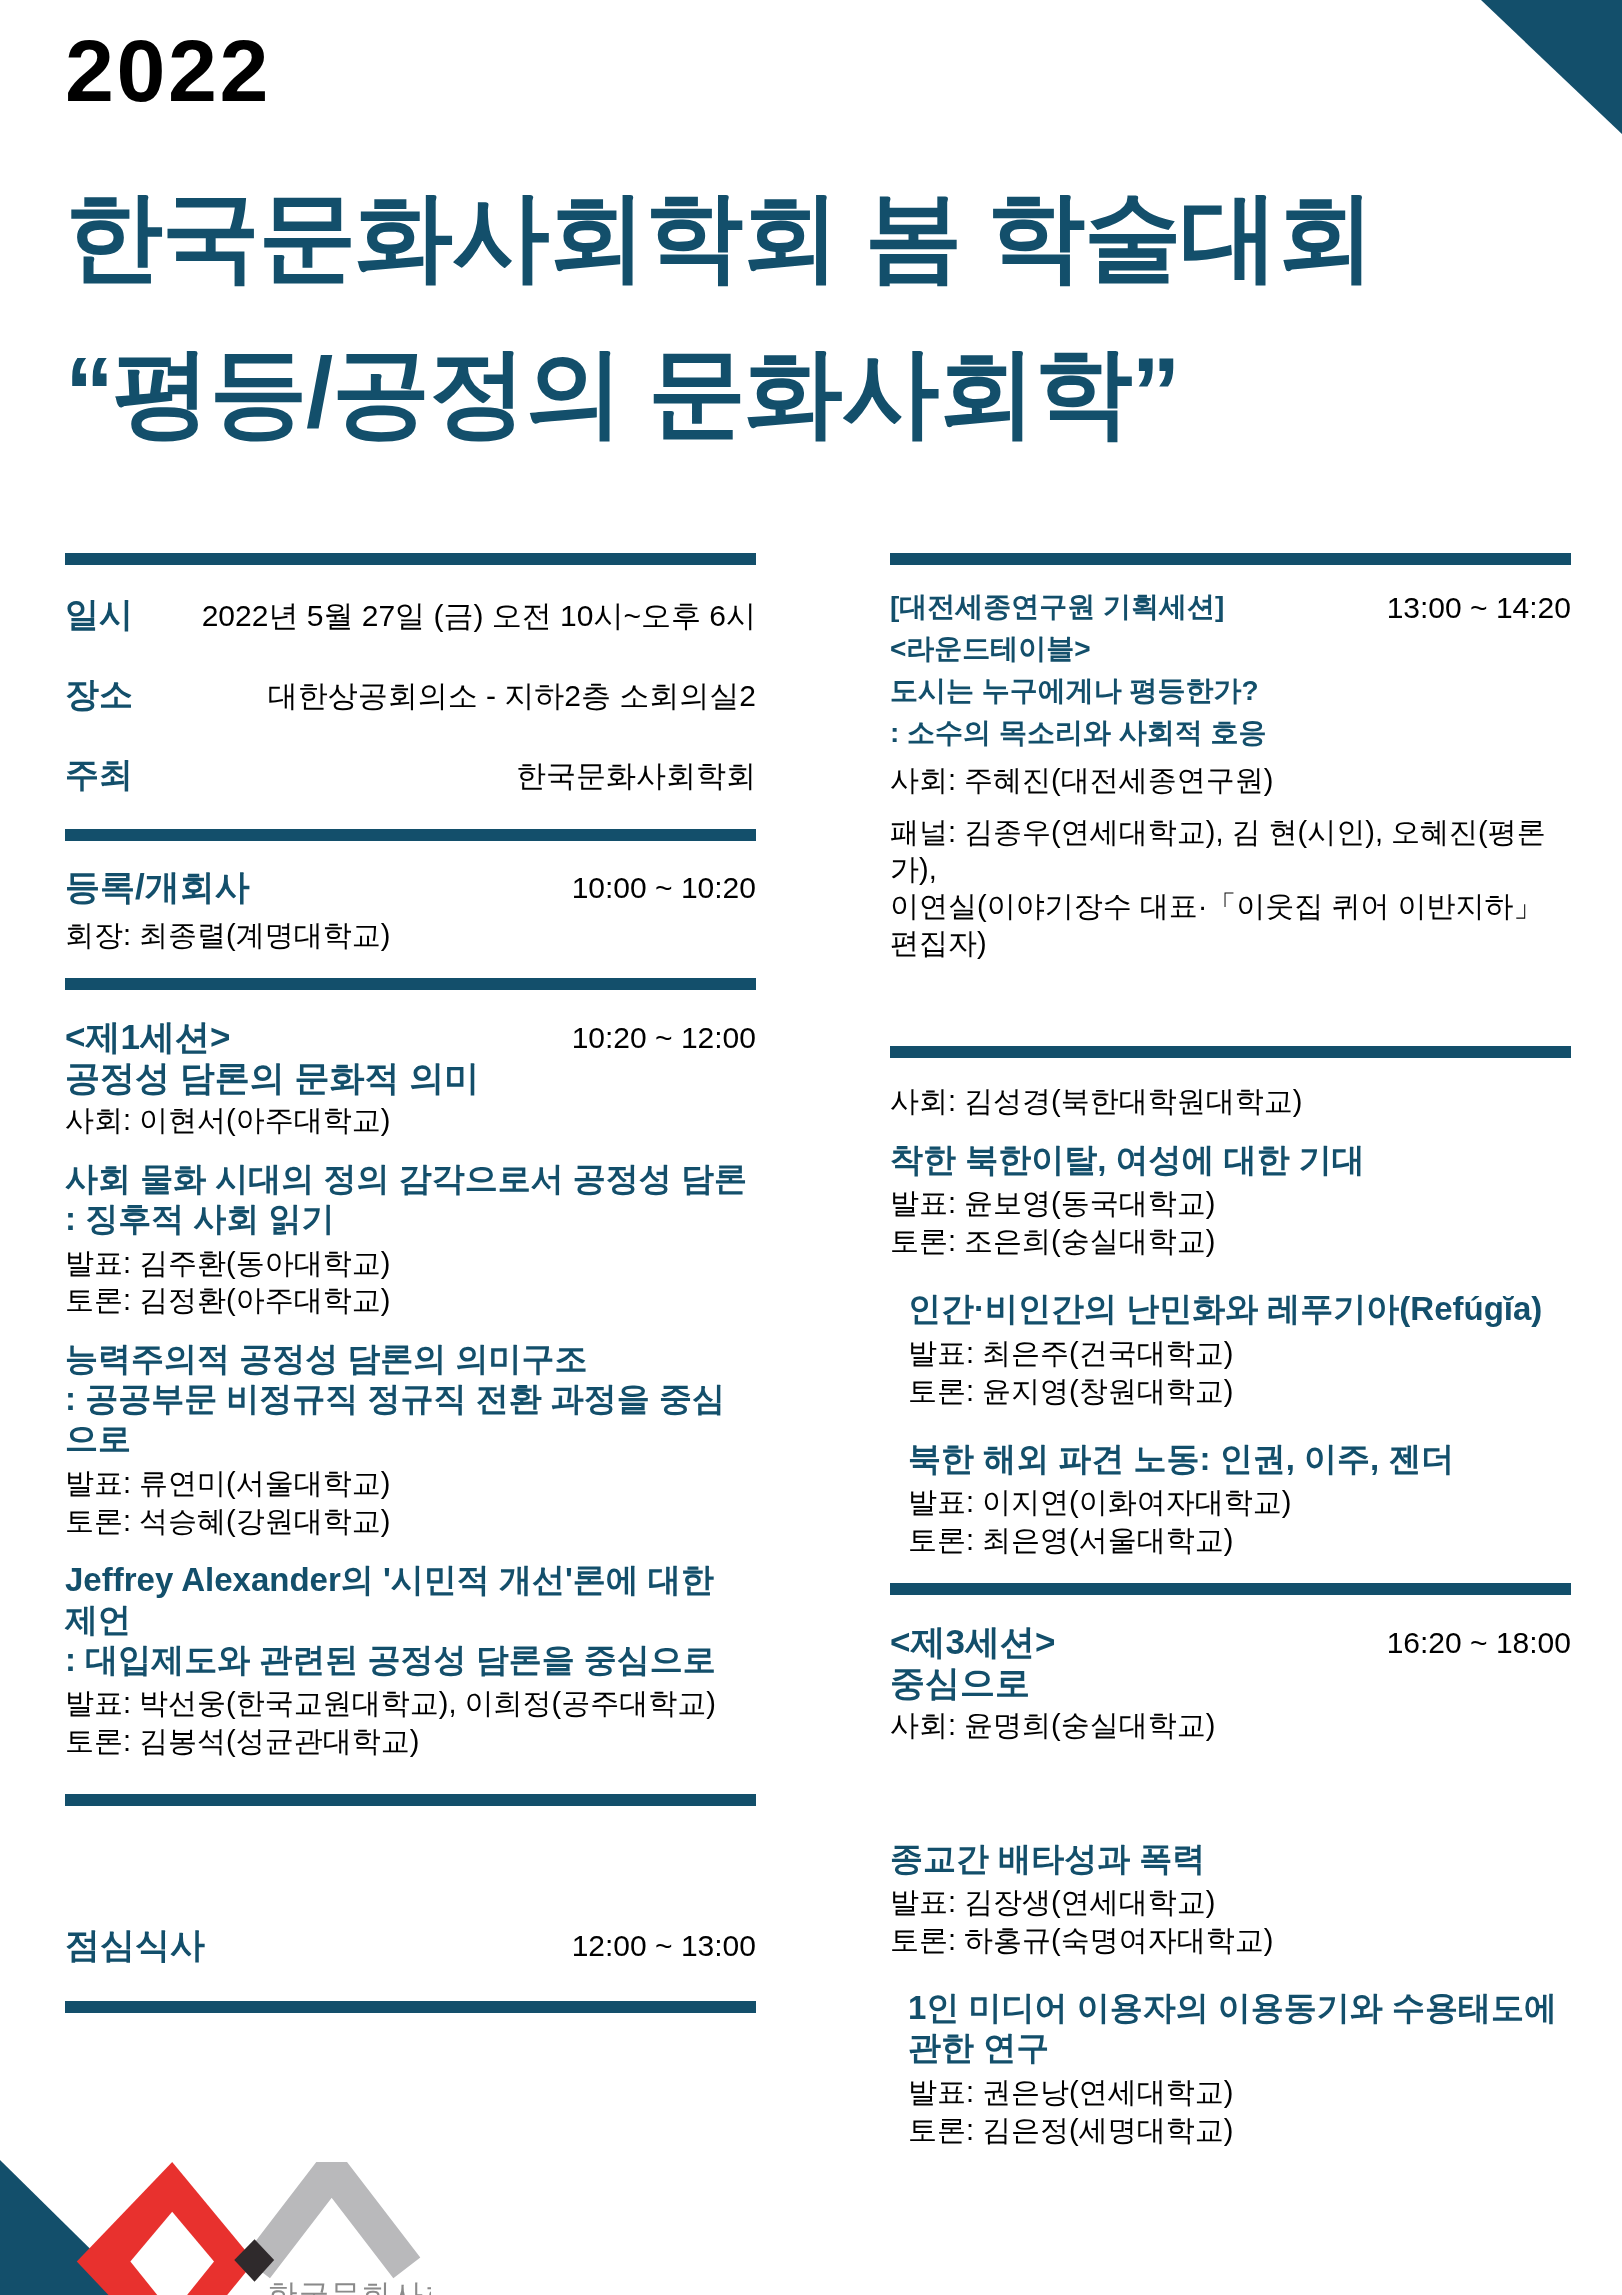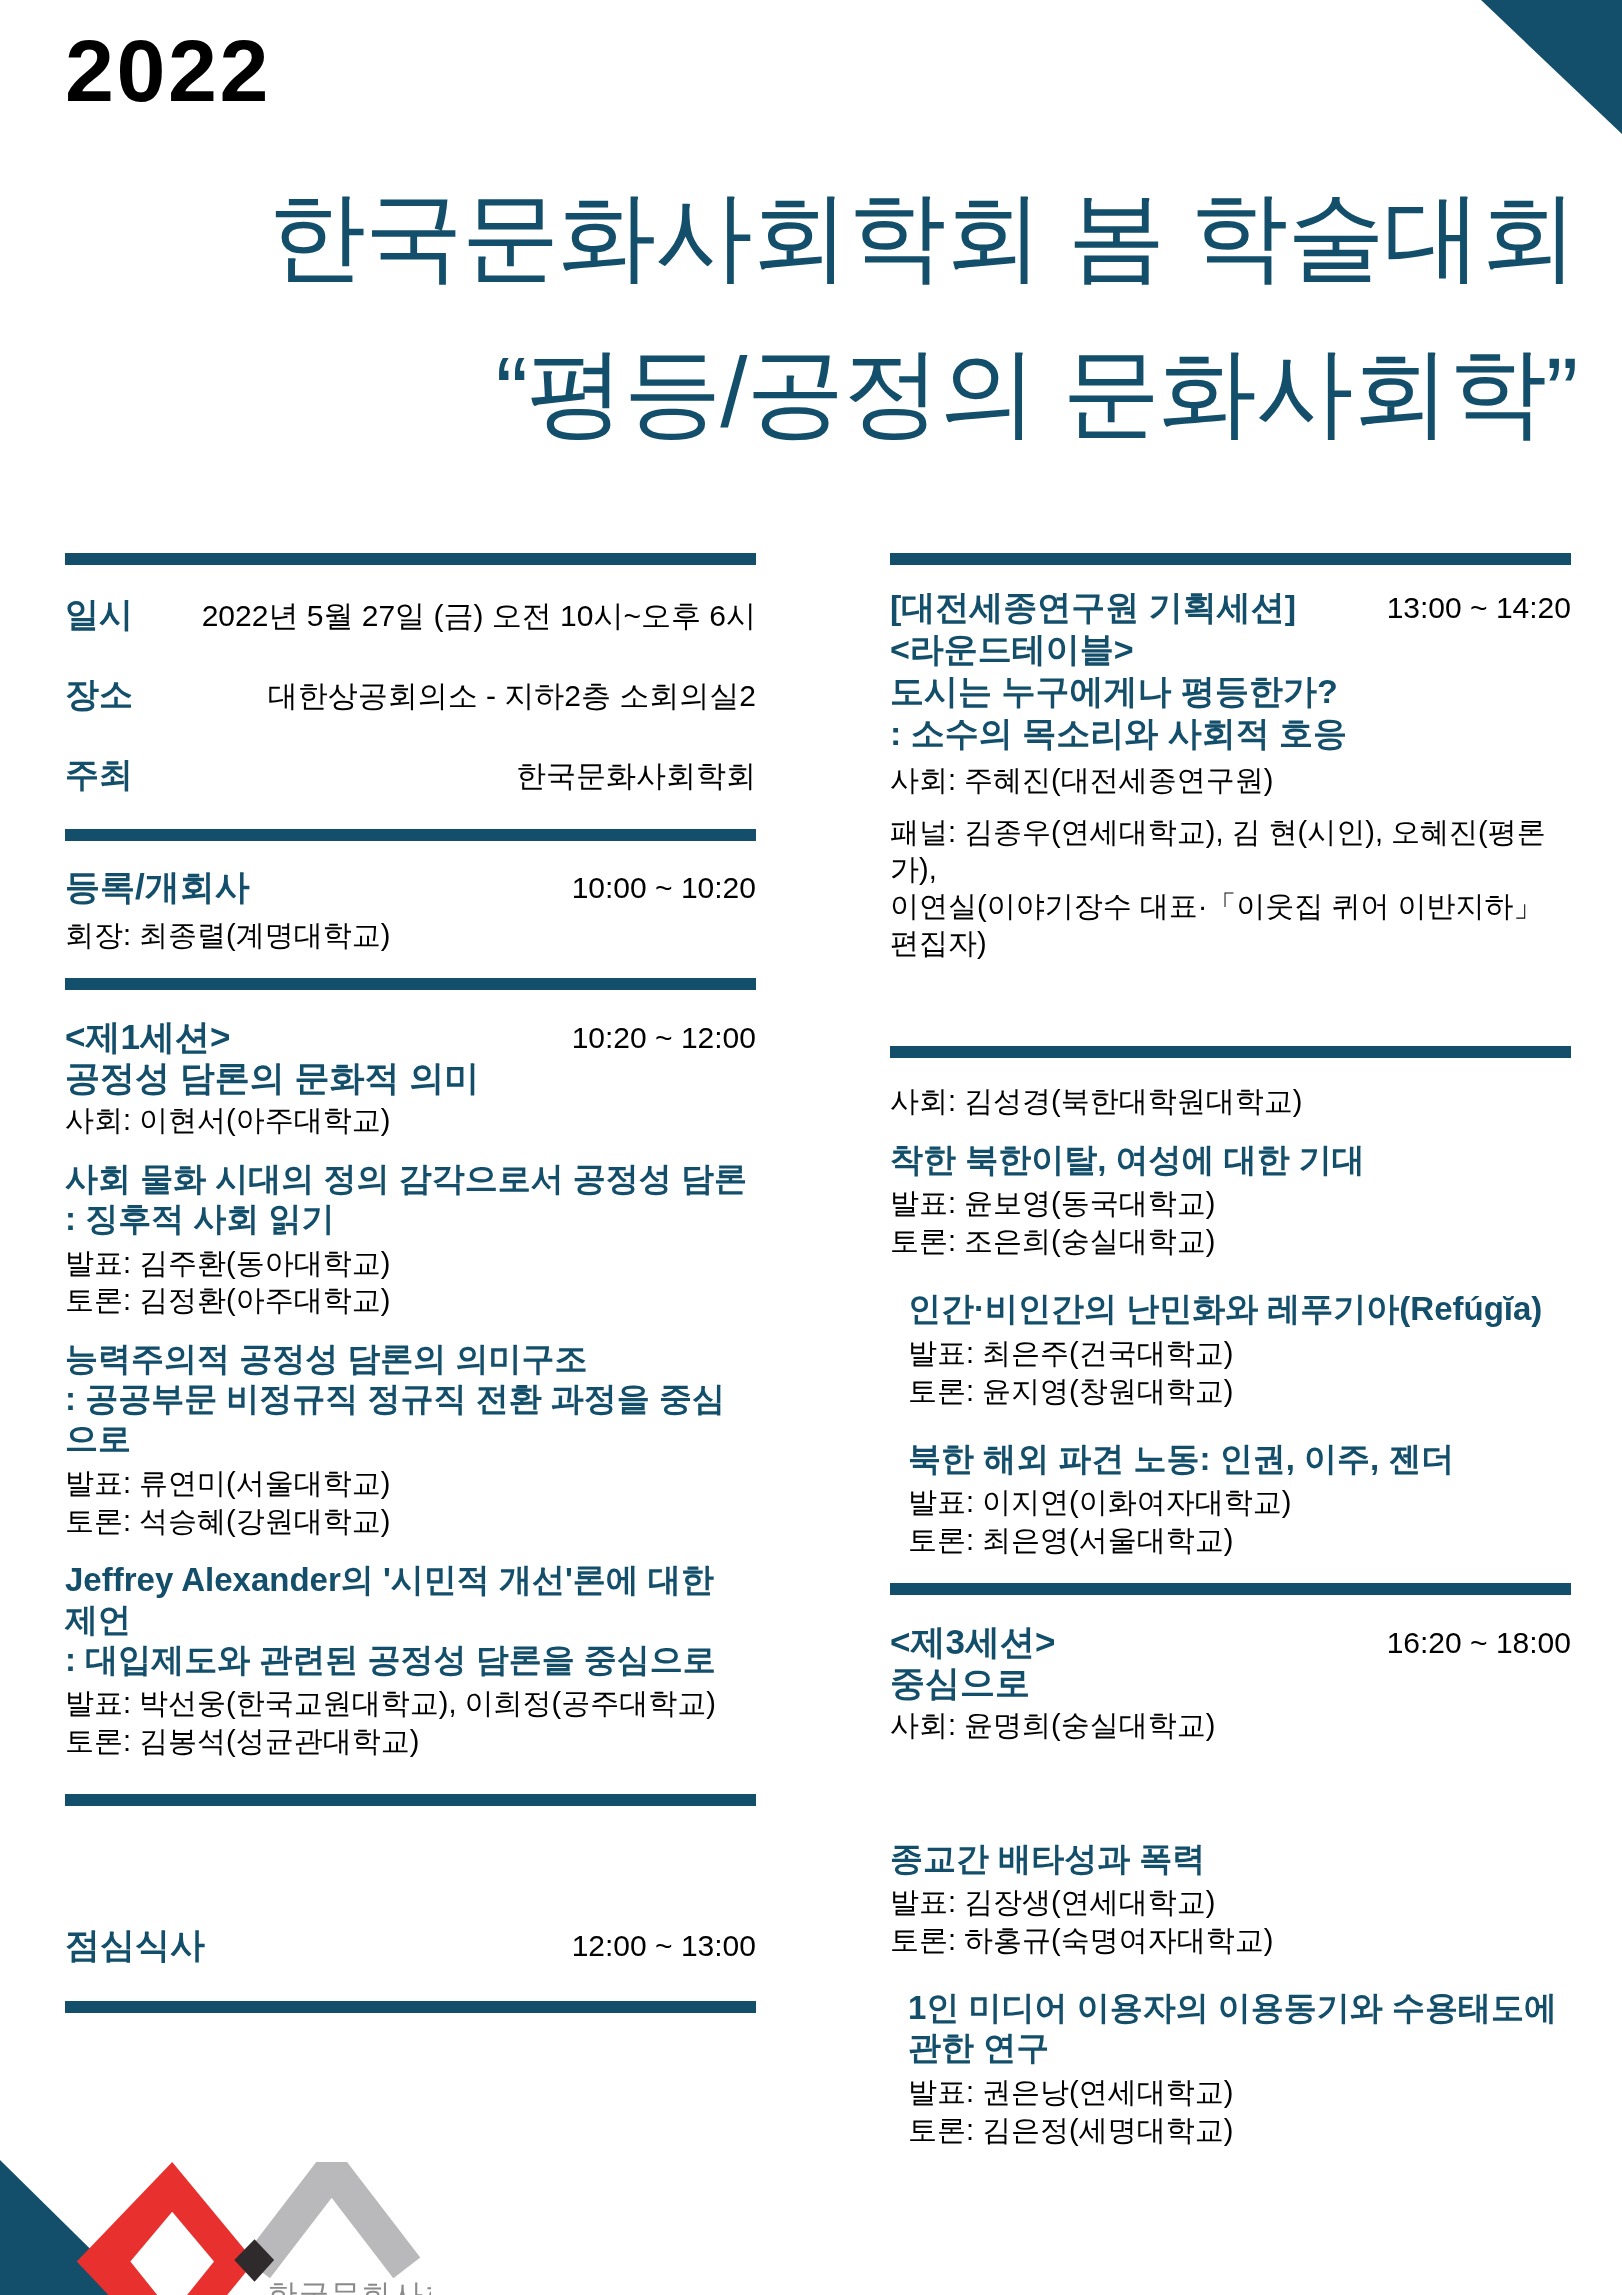--- a/index.html
+++ b/index.html
@@ -15,41 +15,41 @@
   
   .corner-tr{position:absolute;top:0;right:0;width:142px;height:135px;
     background:#134f6b;clip-path:polygon(0 0,100% 0,100% 100%);}
   .corner-bl{position:absolute;left:0;bottom:0;width:137px;height:135px;
     background:#134f6b;clip-path:polygon(0 0,100% 100%,0 100%);}
 
   
   .masthead{position:absolute;left:65px;top:18.3px;width:1512px;}
   .year{font-size:88px;font-weight:bold;color:#000;line-height:1.2;letter-spacing:2.6px;}
   .h-title{margin-top:34px;}
-  .title-line{font-size:98px;font-weight:normal;color:#134f6b;line-height:156px;letter-spacing:-1.3px;text-align:right;}
+  .title-line{font-size:98px;font-weight:bold;color:#134f6b;line-height:156px;letter-spacing:-1.3px;}
 
   
   .col{position:absolute;top:553px;}
   .col-left{left:65px;width:691px;}
   .col-right{left:890px;width:681px;}
   .bar{height:11.8px;background:#134f6b;}
 
   
   .info-row{display:flex;justify-content:space-between;align-items:baseline;margin-top:34px;}
   .info-row.first{margin-top:27.5px;}
   .info-label{font-size:34px;font-weight:bold;color:#134f6b;}
   .info-value{font-size:30px;color:#000;}
 
   
   .block{margin-top:0;}
   .sec-head{display:flex;justify-content:space-between;align-items:flex-start;}
   .sec-name{font-size:35px;font-weight:bold;color:#134f6b;line-height:41px;}
   .sec-time{font-size:30px;color:#000;padding-top:5.2px;white-space:nowrap;}
   .sec-sub{font-size:35px;font-weight:bold;color:#134f6b;line-height:41px;}
-  .special .sec-name,.special .sec-sub{font-size:34px;line-height:42px;}
+  .special .sec-name,.special .sec-sub{font-size:28px;line-height:42px;}
 
   .body-line{font-size:29px;color:#000;line-height:34px;}
   .mod{margin-top:5.2px;}
   .note{margin-top:11px;}
   .panel{margin-top:17px;}
   .panel .body-line{line-height:37px;}
 
   .paper{margin-top:22px;}
   .paper.gap-md{margin-top:31px;margin-left:18px;}
   .paper.gap-lg{margin-top:97px;}

